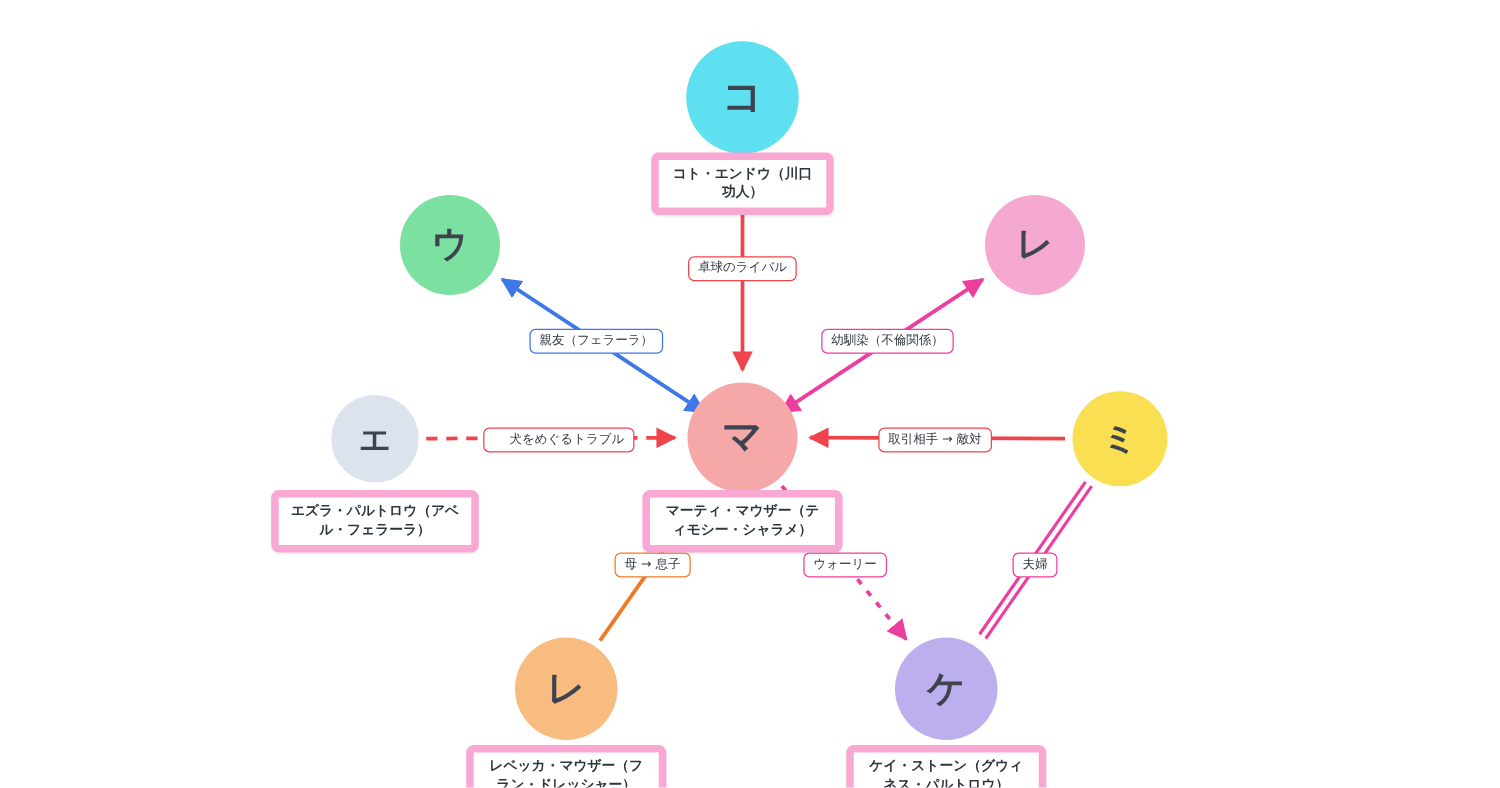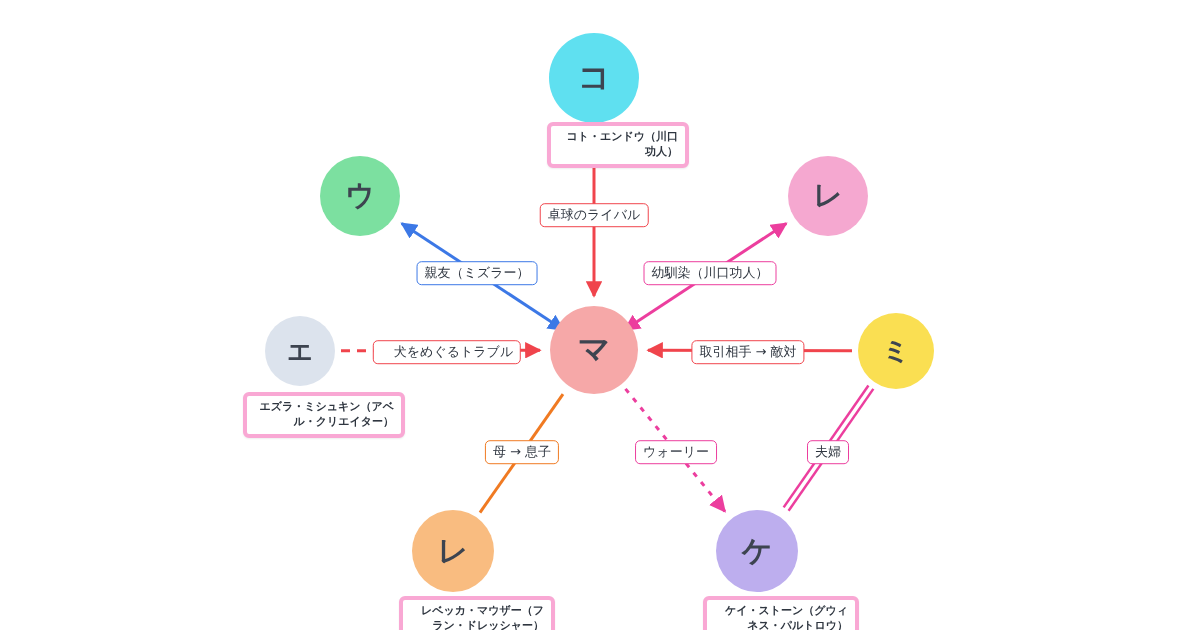--- a/index.html
+++ b/index.html
@@ -35,38 +35,37 @@
     align-items: center;
     justify-content: center;
     color: #3d4450;
     font-weight: bold;
     user-select: none;
   }
   .node-label {
     position: absolute;
     transform: translate(-50%, 0);
     background: #ffffff;
-    border: 4px solid #f9a8d4;
+    border: 6px solid #f9a8d4;
     border-radius: 6px;
     box-shadow: 0 1px 2px rgba(0,0,0,0.07);
     color: #2f3640;
     font-size: 11px;
     font-weight: bold;
     line-height: 1.35;
-    text-align: right;
+    text-align: center;
     padding: 4px 7px;
     white-space: normal;
-    margin-left: 24px;
   }
   .edge-label {
     position: absolute;
     transform: translate(-50%, -50%);
     background: #ffffff;
     border-radius: 5px;
-    font-size: 13px;
+    font-size: 10px;
     line-height: 1.2;
     padding: 3px 7px;
     white-space: nowrap;
     text-align: center;
   }
 </style>
 </head>
 <body>
 
 <div id="canvas">
@@ -101,44 +100,45 @@
       <line x1="552.2334598264214" y1="322.51261886012344" x2="401.7665401735787" y2="223.48738113987656" stroke="#3C78E6" stroke-width="3" stroke-linecap="butt" marker-end="url(#arw-end-1)" marker-start="url(#arw-start-1)"></line>
       <line x1="635.7665401735786" y1="322.51261886012344" x2="786.2334598264214" y2="223.48738113987656" stroke="#EC3E9E" stroke-width="3" stroke-linecap="butt" marker-end="url(#arw-end-2)" marker-start="url(#arw-start-2)"></line>
       <line x1="340.9997628323601" y1="350.86054502437975" x2="540.0003123671355" y2="350.1836724069145" stroke="#F0444C" stroke-width="3" stroke-linecap="butt" stroke-dasharray="9 7" marker-end="url(#arw-end-0)"></line>
       <line x1="852.0002412155069" y1="350.8543054344884" x2="647.9997039627871" y2="350.17880696676417" stroke="#F0444C" stroke-width="3" stroke-linecap="butt" marker-end="url(#arw-end-0)"></line>
       <line x1="479.99125910512555" y1="512.5230987224805" x2="562.9887661345366" y2="394.20750359544786" stroke="#F07A22" stroke-width="3" stroke-linecap="butt"></line>
       <line x1="625.493248445116" y1="388.8352327452044" x2="724.8768865859817" y2="511.3880625998915" stroke="#EC3E9E" stroke-width="3" stroke-linecap="butt" stroke-dasharray="5 7" marker-end="url(#arw-end-2)"></line>
       <line x1="868.4255755906115" y1="385.41876114114103" x2="783.6424121489758" y2="507.4089243665162" stroke="#EC3E9E" stroke-width="2.5" stroke-linecap="butt"></line>
       <line x1="873.3525126500615" y1="388.8429823974588" x2="788.5693492084258" y2="510.83314562283397" stroke="#EC3E9E" stroke-width="2.5" stroke-linecap="butt"></line>
     </svg>
 <div class="edge-label" style="left: 594px; top: 215px; border: 1px solid rgb(240, 68, 76); color: rgb(47, 54, 64);">卓球のライバル</div>
-    <div class="edge-label" style="left: 477px; top: 273px; border: 1px solid rgb(60, 120, 230); color: rgb(47, 54, 64);">親友（ミズラー）</div>
-    <div class="edge-label" style="left: 710px; top: 273px; border: 1px solid rgb(236, 62, 158); color: rgb(47, 54, 64);">幼馴染（川口功人）</div>
+    <div class="edge-label" style="left: 477px; top: 273px; border: 1px solid rgb(60, 120, 230); color: rgb(47, 54, 64);">親友（フェラーラ）</div>
+    <div class="edge-label" style="left: 710px; top: 273px; border: 1px solid rgb(236, 62, 158); color: rgb(47, 54, 64);">幼馴染（不倫関係）</div>
     <div class="edge-label" style="left: 447px; top: 352px; border: 1px solid rgb(240, 68, 76); color: rgb(47, 54, 64); padding-left: 20px;">犬をめぐるトラブル</div>
     <div class="edge-label" style="left: 748px; top: 352px; border: 1px solid rgb(240, 68, 76); color: rgb(47, 54, 64); text-align: center;">取引相手 → 敵対</div>
     <div class="edge-label" style="left: 522px; top: 452px; border: 1px solid rgb(240, 122, 34); color: rgb(47, 54, 64);">母 → 息子</div>
     <div class="edge-label" style="left: 676px; top: 452px; border: 1px solid rgb(236, 62, 158); color: rgb(47, 54, 64);">ウォーリー</div>
     <div class="edge-label" style="left: 828px; top: 452px; border: 1px solid rgb(236, 62, 158); color: rgb(47, 54, 64);">夫婦</div>
     <div class="node" style="left: 594px; top: 78px; width: 90px; height: 90px; background: rgb(95, 224, 240); font-size: 32px;">
       <span>コ</span>
     </div>
     <div class="node-label" style="left: 594px; top: 122px; width: 120px;">コト・エンドウ（川口功人）</div>
     <div class="node" style="left: 360px; top: 196px; width: 80px; height: 80px; background: rgb(124, 224, 160); font-size: 29px;">
       <span>ウ</span>
     </div>
     <div class="node" style="left: 828px; top: 196px; width: 80px; height: 80px; background: rgb(245, 168, 208); font-size: 29px;">
       <span>レ</span>
     </div>
     <div class="node" style="left: 300px; top: 351px; width: 70px; height: 70px; background: rgb(220, 227, 237); font-size: 25px;">
       <span>エ</span>
     </div>
-    <div class="node-label" style="left: 300px; top: 392px; width: 140px;">エズラ・ミシュキン（アベル・クリエイター）</div>
+    <div class="node-label" style="left: 300px; top: 392px; width: 140px;">エズラ・パルトロウ（アベル・フェラーラ）</div>
     <div class="node" style="left: 594px; top: 350px; width: 88px; height: 88px; background: rgb(246, 168, 168); font-size: 32px;">
       <span>マ</span>
     </div>
+    <div class="node-label" style="left: 594px; top: 392px; width: 134px;">マーティ・マウザー（ティモシー・シャラメ）</div>
     <div class="node" style="left: 896px; top: 351px; width: 76px; height: 76px; background: rgb(250, 223, 82); font-size: 27px;">
       <span>ミ</span>
     </div>
     <div class="node" style="left: 453px; top: 551px; width: 82px; height: 82px; background: rgb(249, 188, 128); font-size: 30px;">
       <span>レ</span>
     </div>
     <div class="node-label" style="left: 453px; top: 596px; width: 134px;">レベッカ・マウザー（フラン・ドレッシャー）</div>
     <div class="node" style="left: 757px; top: 551px; width: 82px; height: 82px; background: rgb(189, 174, 238); font-size: 30px;">
       <span>ケ</span>
     </div>

